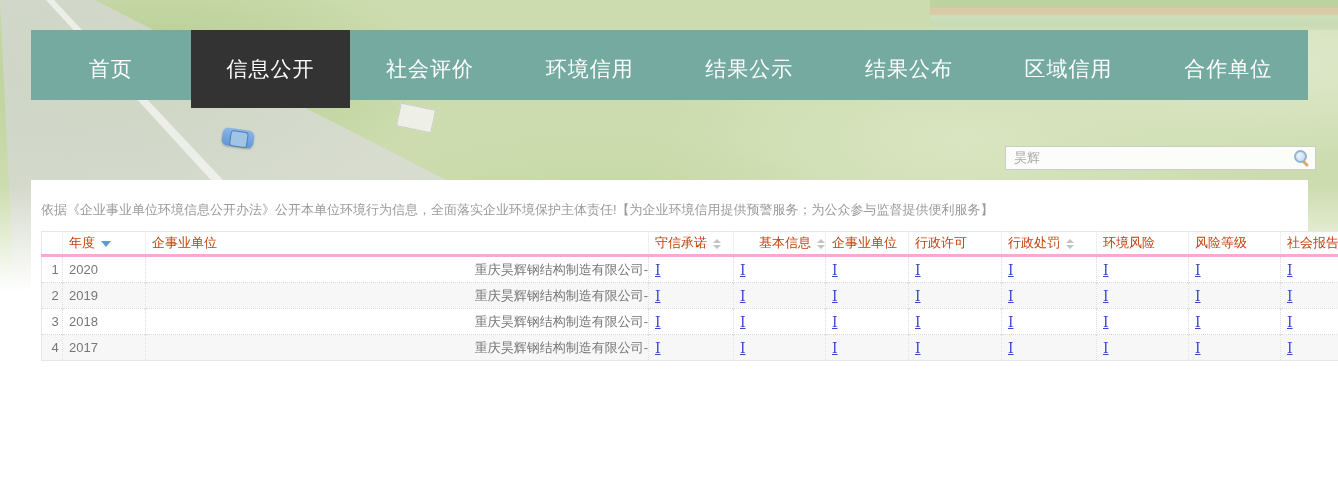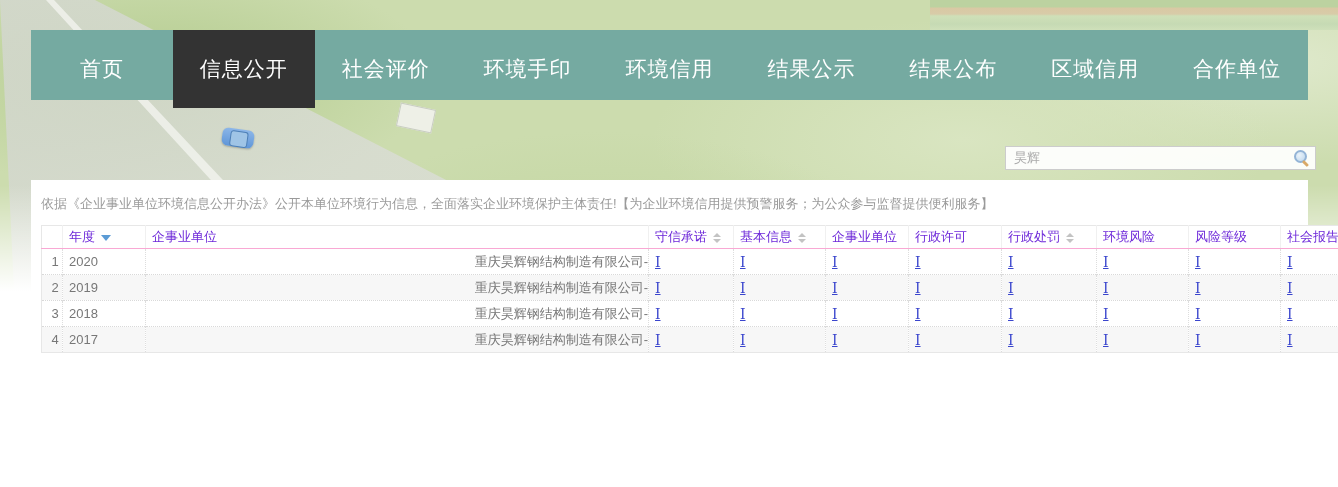--- a/index.html
+++ b/index.html
@@ -40,26 +40,26 @@
     background:rgba(255,255,255,.92);border:1px solid #cccccc;box-sizing:border-box;}
   .searchbox input{position:absolute;left:0;top:0;width:100%;height:100%;border:none;outline:none;
     background:transparent;padding:0 26px 0 8px;box-sizing:border-box;font-size:13px;color:#aaaaaa;
     font-family:"Liberation Sans","DejaVu Sans",sans-serif;}
   .mag{position:absolute;right:5px;top:3px;width:16px;height:16px;cursor:pointer;}
   .mag .lens{position:absolute;left:0;top:0;width:9px;height:9px;border:2px solid #93b4d6;border-radius:50%;
     background:radial-gradient(circle at 35% 35%, #eaf3fa, #bdd7ec);}
   .mag .handle{position:absolute;left:10px;top:10px;width:7px;height:3px;background:#d9a968;border-radius:1px;transform:rotate(45deg);transform-origin:0 0;}
   
   .panel{position:absolute;left:31px;top:180px;width:1277px;height:307px;background:#ffffff;
-    box-sizing:border-box;padding:16px 10px;z-index:4;}
+    box-sizing:border-box;padding:22px 10px;z-index:4;}
   .notice{font-size:13px;color:#9a9a9a;line-height:16px;margin-bottom:13px;white-space:nowrap;}
   
   table.grid{border-collapse:collapse;table-layout:fixed;width:1257px;border:1px solid #e7e7e7;background:#fff;}
-  table.grid th{height:22px;font-weight:normal;font-size:13px;color:#6d28d9;text-align:left;
-    padding:0 0 0 6px;border-bottom:1px solid #f9a8d4;border-right:1px solid #f0f0f0;
+  table.grid th{height:22px;font-weight:normal;font-size:13px;color:#c2410c;text-align:left;
+    padding:0 0 0 6px;border-bottom:3px solid #f9a8d4;border-right:1px solid #f0f0f0;
     white-space:nowrap;overflow:hidden;background:#ffffff;}
   table.grid td{height:25px;font-size:13px;color:#777777;padding:0 0 0 6px;
     border-top:1px dotted #d9d9d9;border-right:1px dotted #dddddd;white-space:nowrap;overflow:hidden;}
   table.grid th:last-child,table.grid td:last-child{border-right:none;}
   table.grid tr.stripe td{background:#f7f7f7;}
   td.idx{text-align:center;padding:0;}
   td.company{padding-left:30px;color:#666666;text-align:right;}
   a.rec-link{font-family:"DejaVu Serif","Liberation Serif",serif;font-size:14px;color:#3a45cd;
     text-decoration:underline;cursor:pointer;}
   .sort-desc{display:inline-block;margin-left:6px;width:0;height:0;
@@ -79,21 +79,20 @@
   <div class="car">
       <span class="win"></span>
     </div>
   <div class="fade"></div>
 </div>
 
 <nav class="navbar" id="navbar">
     <a class="nav-item">首页</a>
     <a class="nav-item active">信息公开</a>
     <a class="nav-item">社会评价</a>
-    <a class="nav-item">环境手印</a>
     <a class="nav-item">环境信用</a>
     <a class="nav-item">结果公示</a>
     <a class="nav-item">结果公布</a>
     <a class="nav-item">区域信用</a>
     <a class="nav-item">合作单位</a>
   </nav>
 
 <div class="searchbox">
   <input type="text" value="昊辉" style="">
   <span class="mag">
@@ -107,21 +106,21 @@
   <table class="grid">
     <thead>
         <tr id="header-row">
           <th style="width: 14px;"><span></span></th>
           <th style="width: 76px;"><span>年度</span><span class="sort-desc"></span></th>
           <th style="width: 496px;"><span>企事业单位</span></th>
           <th style="width: 78px;"><span>守信承诺</span><span class="sort-both">
               <span class="up"></span>
               <span class="down"></span>
             </span></th>
-          <th style="width: 85px;"><span>基本信息</span><span class="sort-both">
+          <th style="width: 85px; text-align: right;"><span>基本信息</span><span class="sort-both">
               <span class="up"></span>
               <span class="down"></span>
             </span></th>
           <th style="width: 76px;"><span>企事业单位</span></th>
           <th style="width: 86px;"><span>行政许可</span></th>
           <th style="width: 88px;"><span>行政处罚</span><span class="sort-both">
               <span class="up"></span>
               <span class="down"></span>
             </span></th>
           <th style="width: 85px;"><span>环境风险</span></th>

